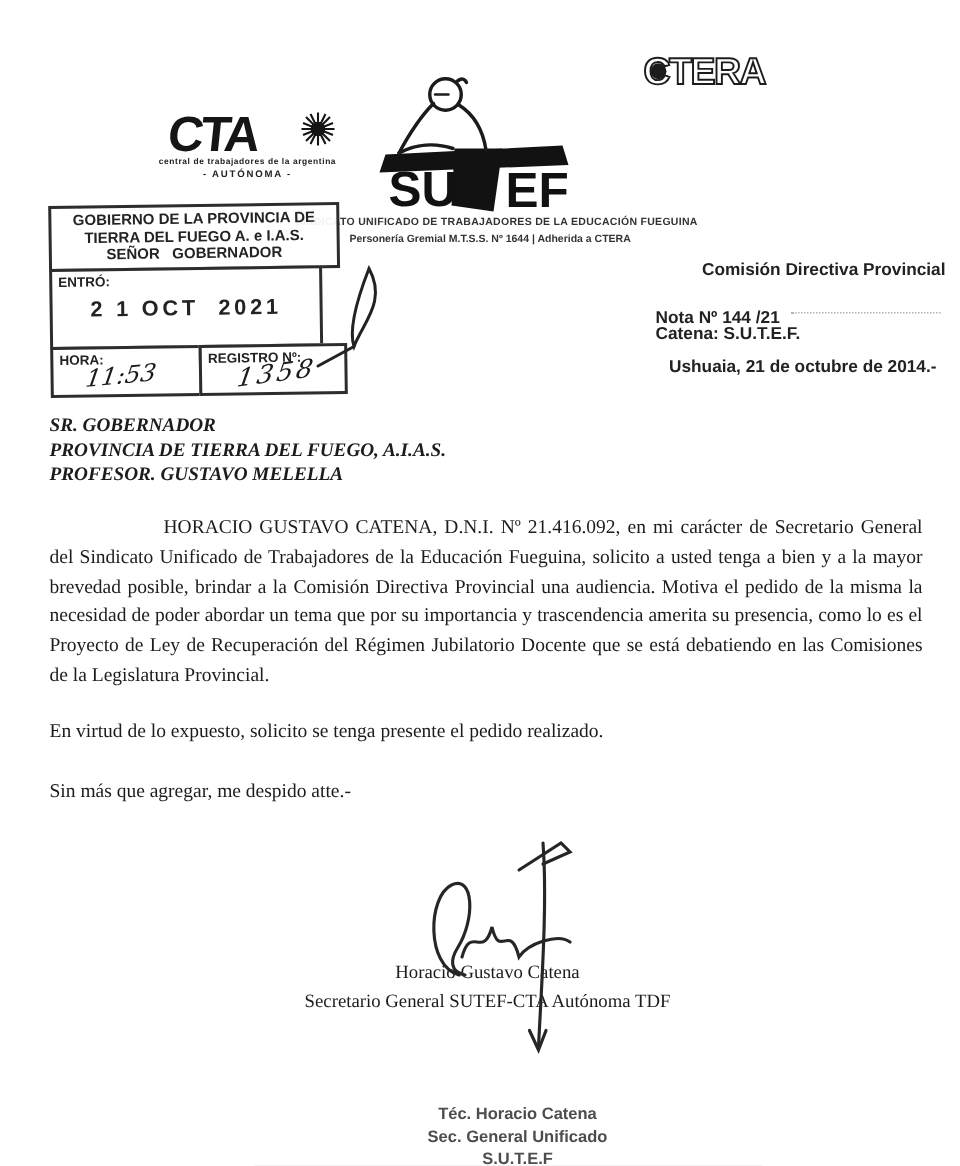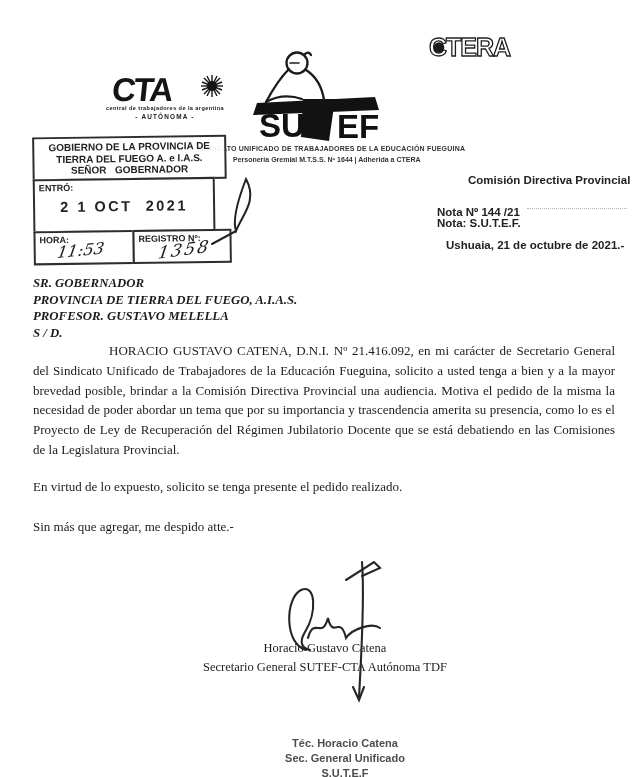--- a/index.html
+++ b/index.html
@@ -148,28 +148,27 @@
   <svg class="abs check-svg" width="55" height="72" viewBox="0 0 55 72">
     <g fill="none" stroke="#222" stroke-width="2" stroke-linecap="round">
       <path d="M38,4 C50,26 34,40 28,56 C24,44 31,22 38,4 Z"></path>
       <path d="M28,56 L4,69"></path>
     </g>
   </svg>
 
   <div class="abs lh lh-committee">Comisión Directiva Provincial</div>
   <div class="abs lh lh-nota">Nota Nº  144 /21</div>
   <div class="abs lh-dots"></div>
-  <div class="abs lh lh-letra">Nota: S.U.T.E.F.</div>
-  <div class="abs lh lh-date">Ushuaia, 21 de octubre  de 2021.-</div>
+  <div class="abs lh lh-letra">Catena: S.U.T.E.F.</div>
+  <div class="abs lh lh-date">Ushuaia, 21 de octubre  de 2014.-</div>
 
   <div class="abs addressee">
     <div>SR. GOBERNADOR</div>
     <div>PROVINCIA DE TIERRA DEL FUEGO, A.I.A.S.</div>
     <div>PROFESOR. GUSTAVO MELELLA</div>
-    <div>S / D.</div>
   </div>
 
   <div class="abs body-p1">HORACIO GUSTAVO CATENA, D.N.I. Nº 21.416.092, en mi carácter de Secretario General del Sindicato Unificado de Trabajadores de la Educación Fueguina, solicito a usted tenga a bien y a la mayor brevedad posible, brindar a la Comisión Directiva Provincial una audiencia. Motiva el pedido de la misma la necesidad de poder abordar un  tema que por su importancia y trascendencia amerita su presencia, como lo es el Proyecto de Ley de Recuperación del Régimen Jubilatorio Docente que se está debatiendo en las Comisiones de la Legislatura Provincial.</div>
   <div class="abs body-p3">Sin más que agregar, me despido atte.-</div>
   <div class="abs body-p2">En virtud de lo expuesto, solicito se tenga presente el pedido realizado.</div>
 
   <svg class="abs sig-svg" width="170" height="158" viewBox="0 0 170 158">
     <g fill="none" stroke="#262626" stroke-width="2.1" stroke-linecap="round">
       <path d="M114,10 C117,50 113,105 111,146"></path>
       <path d="M98,28 L126,10 L132,16 L114,24"></path>

